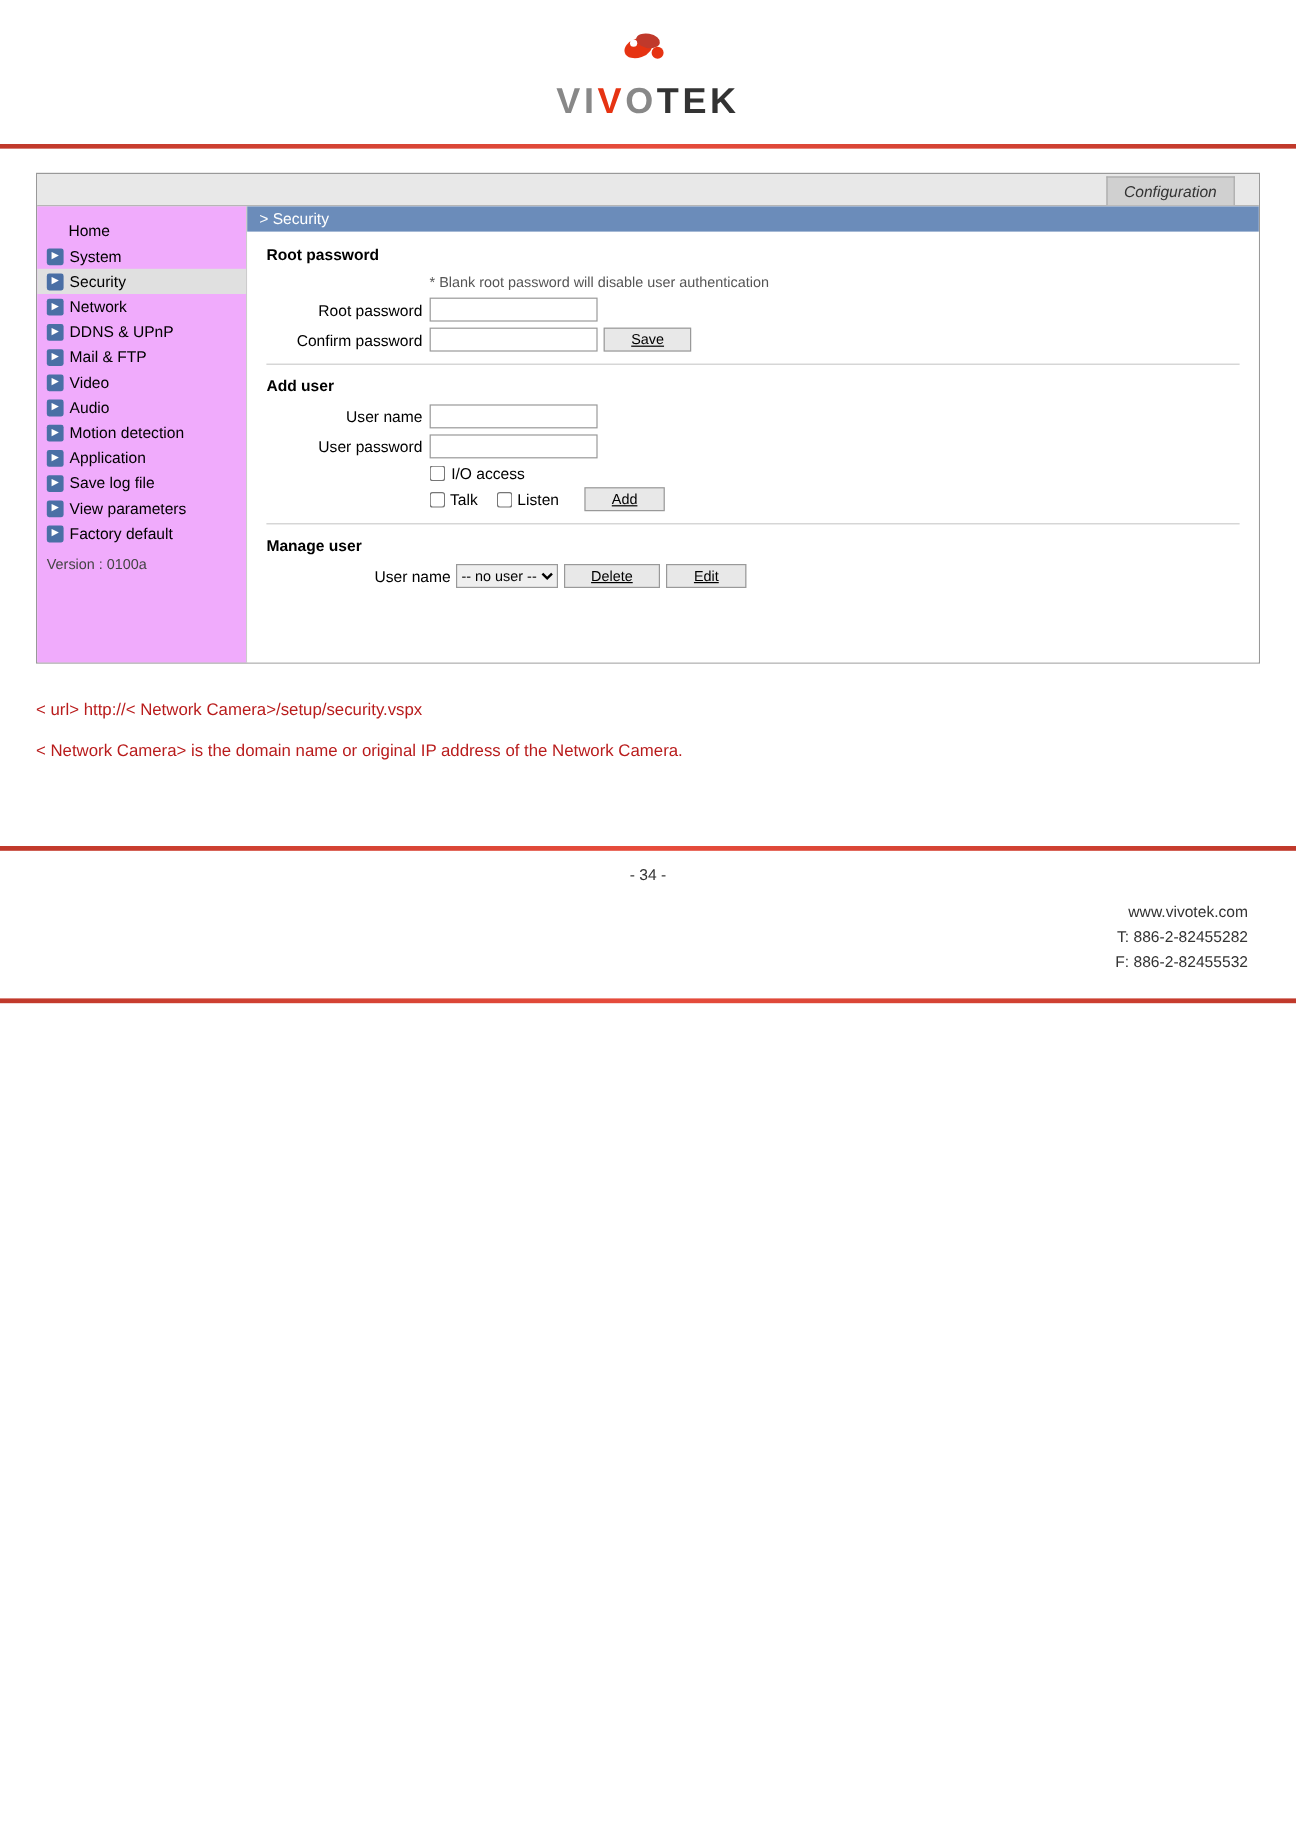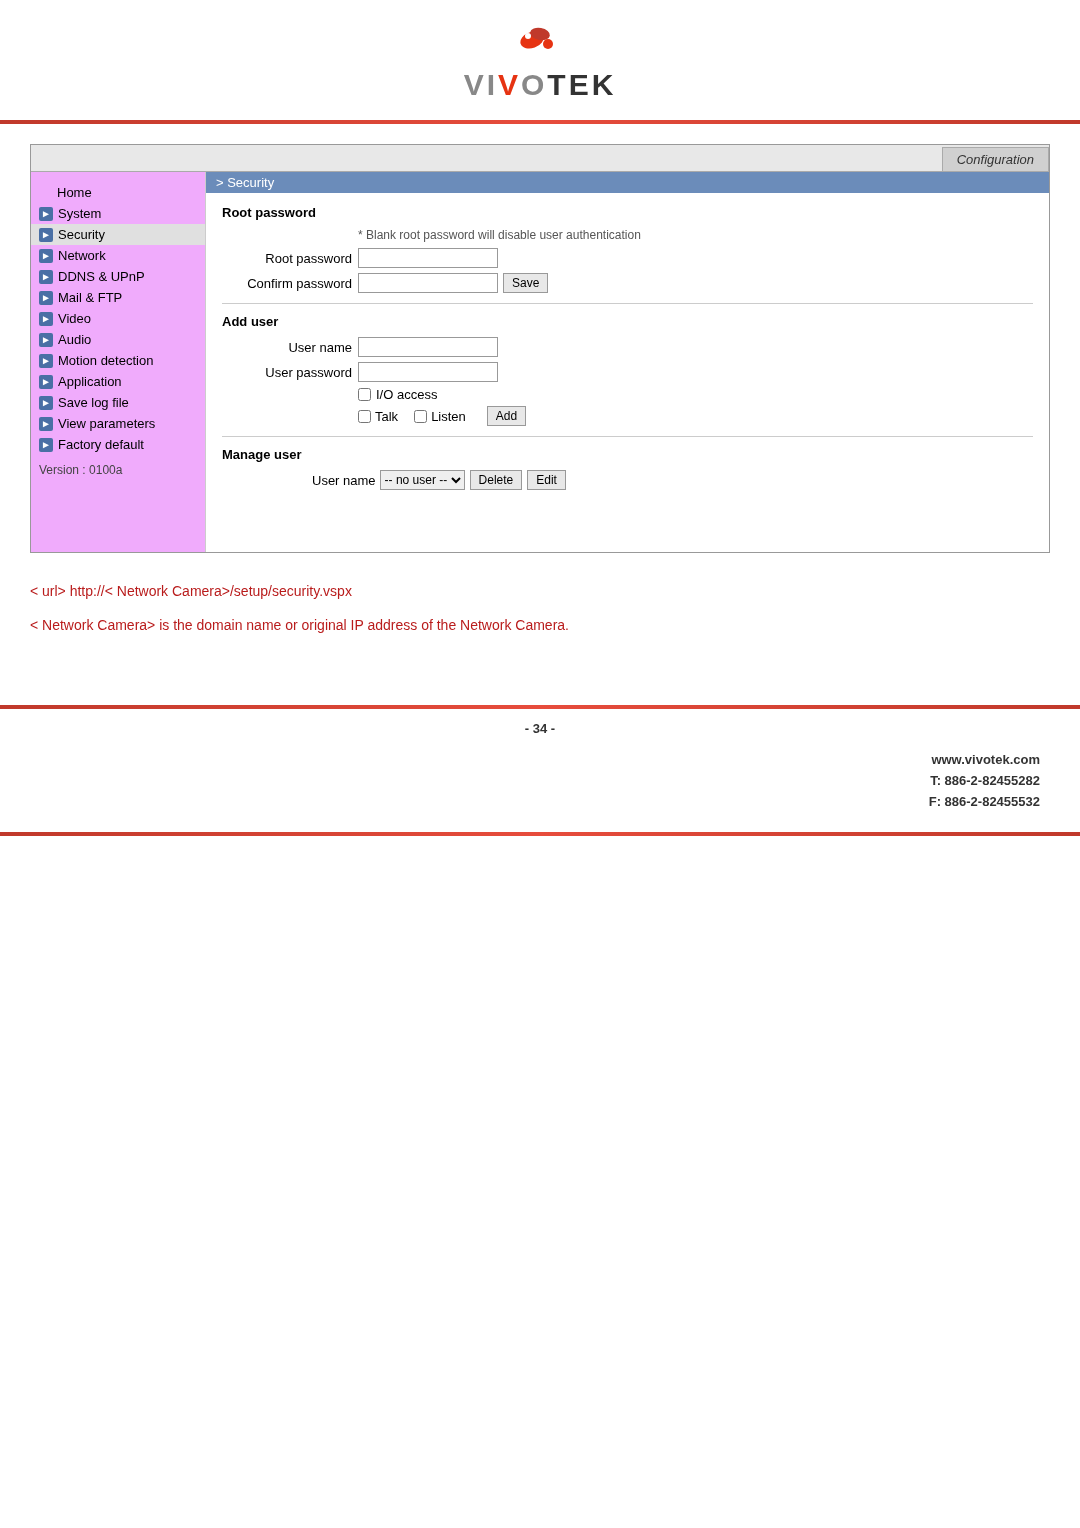--- a/index.html
+++ b/index.html
@@ -61,21 +61,21 @@
       border-bottom: 1px solid #aaa;
     }
     .config-tab {
       background: #d0d0d0;
       border: 1px solid #aaa;
       border-bottom: none;
       padding: 4px 14px;
       font-size: 13px;
       color: #333;
       font-style: italic;
-      margin-right: 0;
+      margin-right: 20px;
       margin-top: 2px;
     }
 
     
     .browser-body {
       display: flex;
       min-height: 380px;
     }
 
     
@@ -164,25 +164,26 @@
       border: 1px solid #999;
       padding: 1px 3px;
       font-size: 12px;
       width: 140px;
       height: 20px;
     }
 
     .form-button {
       border: 1px solid #999;
       background: #e8e8e8;
-      padding: 1px 8px;
+      padding: 1px 22px;
       font-size: 12px;
       cursor: pointer;
       margin-left: 5px;
       height: 20px;
+      text-decoration: underline;
     }
 
     .hint-text {
       font-size: 12px;
       color: #555;
       margin-left: 136px;
       margin-bottom: 6px;
     }
 
     .checkbox-row {
@@ -249,37 +250,35 @@
 
     
     .footer-dividers {
       margin-top: 40px;
     }
     .footer-content {
       display: flex;
       justify-content: center;
       align-items: center;
       padding: 12px 0 8px 0;
-      font-weight: bold;
     }
     .page-number {
       font-size: 13px;
       color: #333;
     }
     .footer-contact {
       display: flex;
       justify-content: flex-end;
       padding: 6px 40px 20px 0;
       font-size: 13px;
       color: #333;
       line-height: 1.6;
     }
     .footer-contact .contact-info {
       text-align: right;
-      font-weight: bold;
     }
   </style>
 </head>
 <body>
 
 <div class="header">
   <div class="logo-area">
 
     <svg class="logo-icon" viewBox="0 0 44 44" width="44" height="44">
 

